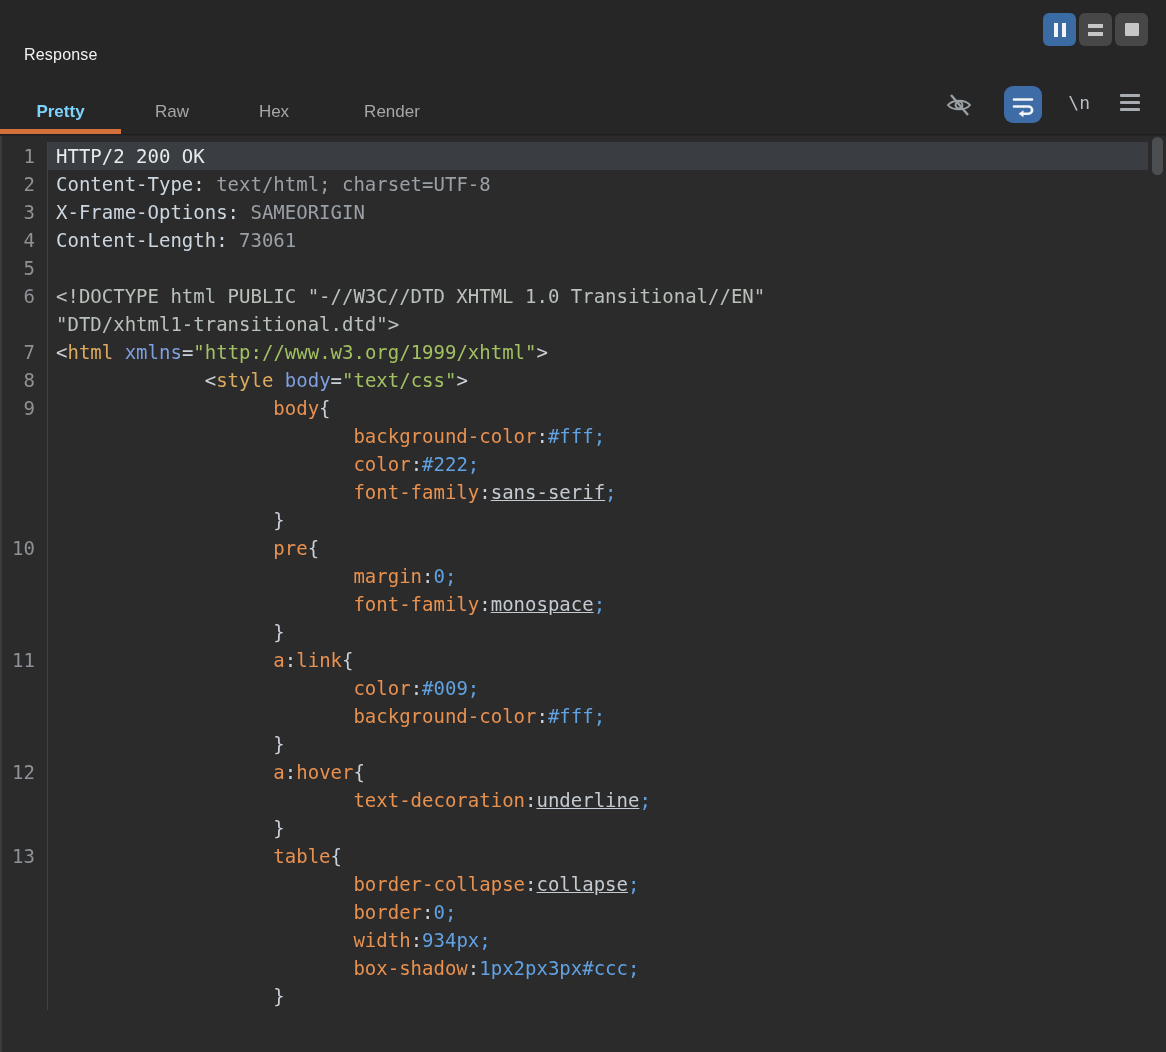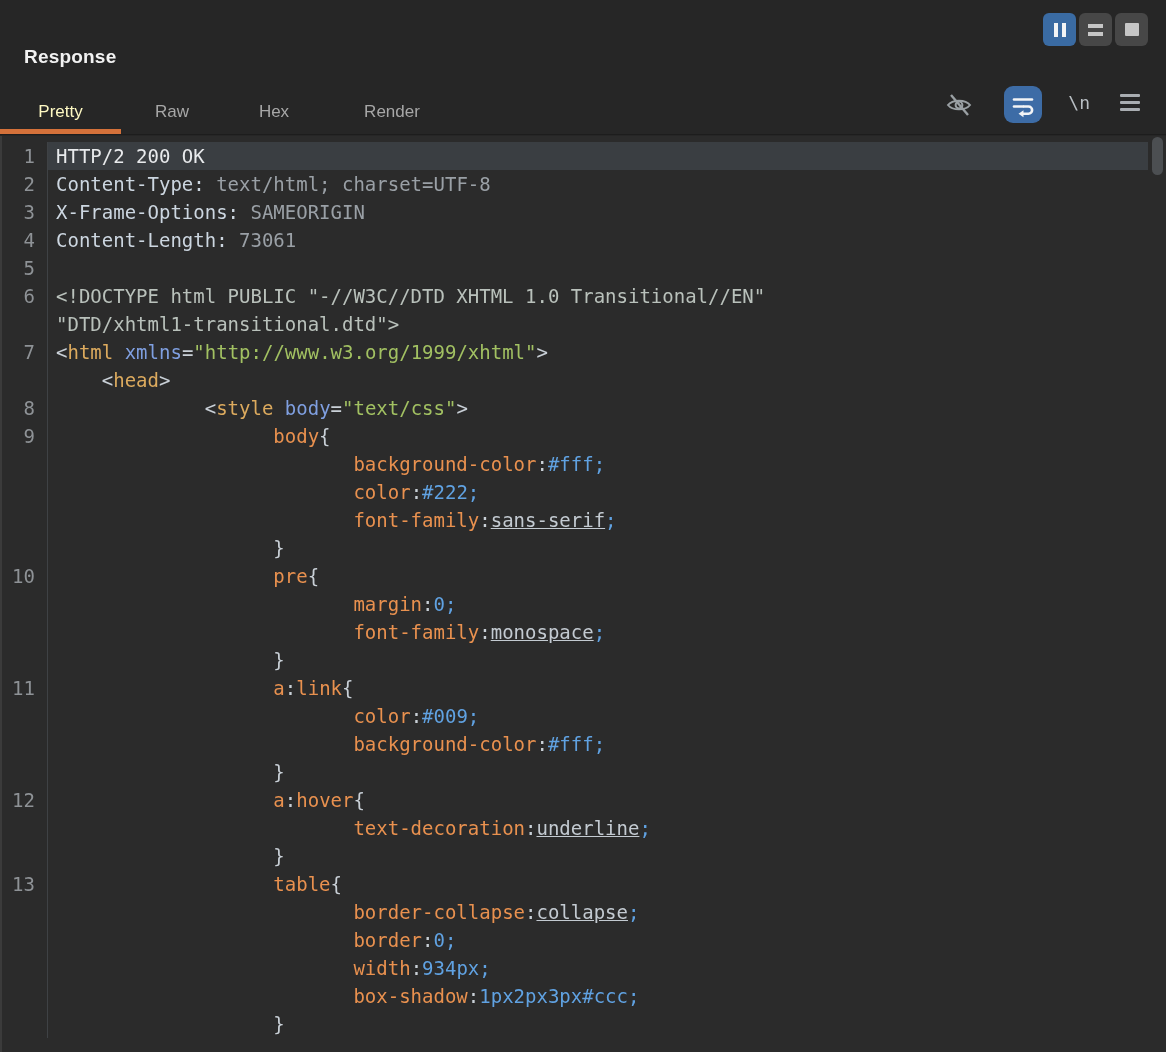--- a/index.html
+++ b/index.html
@@ -19,32 +19,32 @@
   }
   .wbtn.active { background:#3a6ba3; }
   .glyph-pause { display:flex; gap:4px; }
   .glyph-pause i { display:block; width:4px; height:14px; background:#f2f4f6; }
   .glyph-rows { display:flex; flex-direction:column; gap:4px; }
   .glyph-rows i { display:block; width:15px; height:4px; background:#c6c6c6; }
   .glyph-square { width:14px; height:13px; background:#c6c6c6; border-radius:1px; }
 
   
   .header { position:absolute; top:0; left:0; right:0; height:135px; background:#262626; border-bottom:1px solid #1d1d1d; }
-  .panel-title { position:absolute; left:24px; top:46px; font-size:19px; font-weight:bold; color:#f2f2f2; letter-spacing:.2px; }
+  .panel-title { position:absolute; left:24px; top:46px; font-size:16px; font-weight:normal; color:#f2f2f2; letter-spacing:.2px; }
 
   .tabstrip { position:absolute; left:0; bottom:0; height:44px; display:flex; }
   .tab {
     position:relative; height:44px; display:flex; align-items:center; justify-content:center;
     font-size:17px; color:#a7a7a7; cursor:pointer;
   }
   .tab-pretty { width:121px; }
   .tab-raw    { width:102px; }
   .tab-hex    { width:102px; }
   .tab-render { width:134px;text-align:right; }
-  .tab.active { color:#fef9c3; }
+  .tab.active { color:#7dd3fc;font-weight:bold; }
   .tab.active::after { content:""; position:absolute; left:0; right:0; bottom:0; height:5px; background:#d4713a; }
 
   .strip-icons { position:absolute; right:0; bottom:4px; height:44px; }
   .icon-eye { position:absolute; right:192px; top:4px; width:30px; height:30px; cursor:pointer; }
   .wrap-btn {
     position:absolute; right:124px; top:0; width:38px; height:37px; border-radius:9px;
     background:#3d6ca6; display:flex; align-items:center; justify-content:center; cursor:pointer;
   }
   .nl-label { position:absolute; right:76px; top:6px; font-family:"DejaVu Sans Mono", monospace; font-size:18px; color:#b9bfc4; cursor:pointer; }
   .menu-btn { position:absolute; right:24px; top:8px; width:22px; height:20px; display:flex; flex-direction:column; justify-content:space-between; cursor:pointer; }
@@ -156,21 +156,20 @@
 <div class="code">
   <div class="rows">
       <div class="row hl"><span class="ln">1</span><span class="txt"><span class="c-w">HTTP/2 200 OK</span></span></div>
       <div class="row"><span class="ln">2</span><span class="txt"><span class="c-hn">Content-Type:</span><span class="c-hv"> text/html; charset=UTF-8</span></span></div>
       <div class="row"><span class="ln">3</span><span class="txt"><span class="c-hn">X-Frame-Options:</span><span class="c-hv"> SAMEORIGIN</span></span></div>
       <div class="row"><span class="ln">4</span><span class="txt"><span class="c-hn">Content-Length:</span><span class="c-hv"> 73061</span></span></div>
       <div class="row"><span class="ln">5</span><span class="txt"></span></div>
       <div class="row"><span class="ln">6</span><span class="txt"><span class="c-doc">&lt;!DOCTYPE html PUBLIC "-//W3C//DTD XHTML 1.0 Transitional//EN"</span></span></div>
       <div class="row"><span class="ln"></span><span class="txt"><span class="c-doc">"DTD/xhtml1-transitional.dtd"&gt;</span></span></div>
       <div class="row"><span class="ln">7</span><span class="txt"><span class="c-punc">&lt;</span><span class="c-tag">html</span><span class="c-punc"> </span><span class="c-attr">xmlns</span><span class="c-punc">=</span><span class="c-str">"http://www.w3.org/1999/xhtml"</span><span class="c-punc">&gt;</span></span></div>
-      <div class="row"><span class="ln"></span><span class="txt"><span class="c-punc">    &lt;</span><span class="c-tag">head</span><span class="c-punc">&gt;</span></span></div>
       <div class="row"><span class="ln">8</span><span class="txt"><span class="c-punc">             &lt;</span><span class="c-tag">style</span><span class="c-punc"> </span><span class="c-attr">body</span><span class="c-punc">=</span><span class="c-str">"text/css"</span><span class="c-punc">&gt;</span></span></div>
       <div class="row"><span class="ln">9</span><span class="txt"><span class="c-punc">                   </span><span class="c-css">body</span><span class="c-punc">{</span></span></div>
       <div class="row"><span class="ln"></span><span class="txt"><span class="c-punc">                          </span><span class="c-css">background-color</span><span class="c-punc">:</span><span class="c-num">#fff</span><span class="c-num">;</span></span></div>
       <div class="row"><span class="ln"></span><span class="txt"><span class="c-punc">                          </span><span class="c-css">color</span><span class="c-punc">:</span><span class="c-num">#222</span><span class="c-num">;</span></span></div>
       <div class="row"><span class="ln"></span><span class="txt"><span class="c-punc">                          </span><span class="c-css">font-family</span><span class="c-punc">:</span><span class="c-kw">sans-serif</span><span class="c-num">;</span></span></div>
       <div class="row"><span class="ln"></span><span class="txt"><span class="c-punc">                   }</span></span></div>
       <div class="row"><span class="ln">10</span><span class="txt"><span class="c-punc">                   </span><span class="c-css">pre</span><span class="c-punc">{</span></span></div>
       <div class="row"><span class="ln"></span><span class="txt"><span class="c-punc">                          </span><span class="c-css">margin</span><span class="c-punc">:</span><span class="c-num">0</span><span class="c-num">;</span></span></div>
       <div class="row"><span class="ln"></span><span class="txt"><span class="c-punc">                          </span><span class="c-css">font-family</span><span class="c-punc">:</span><span class="c-kw">monospace</span><span class="c-num">;</span></span></div>
       <div class="row"><span class="ln"></span><span class="txt"><span class="c-punc">                   }</span></span></div>

